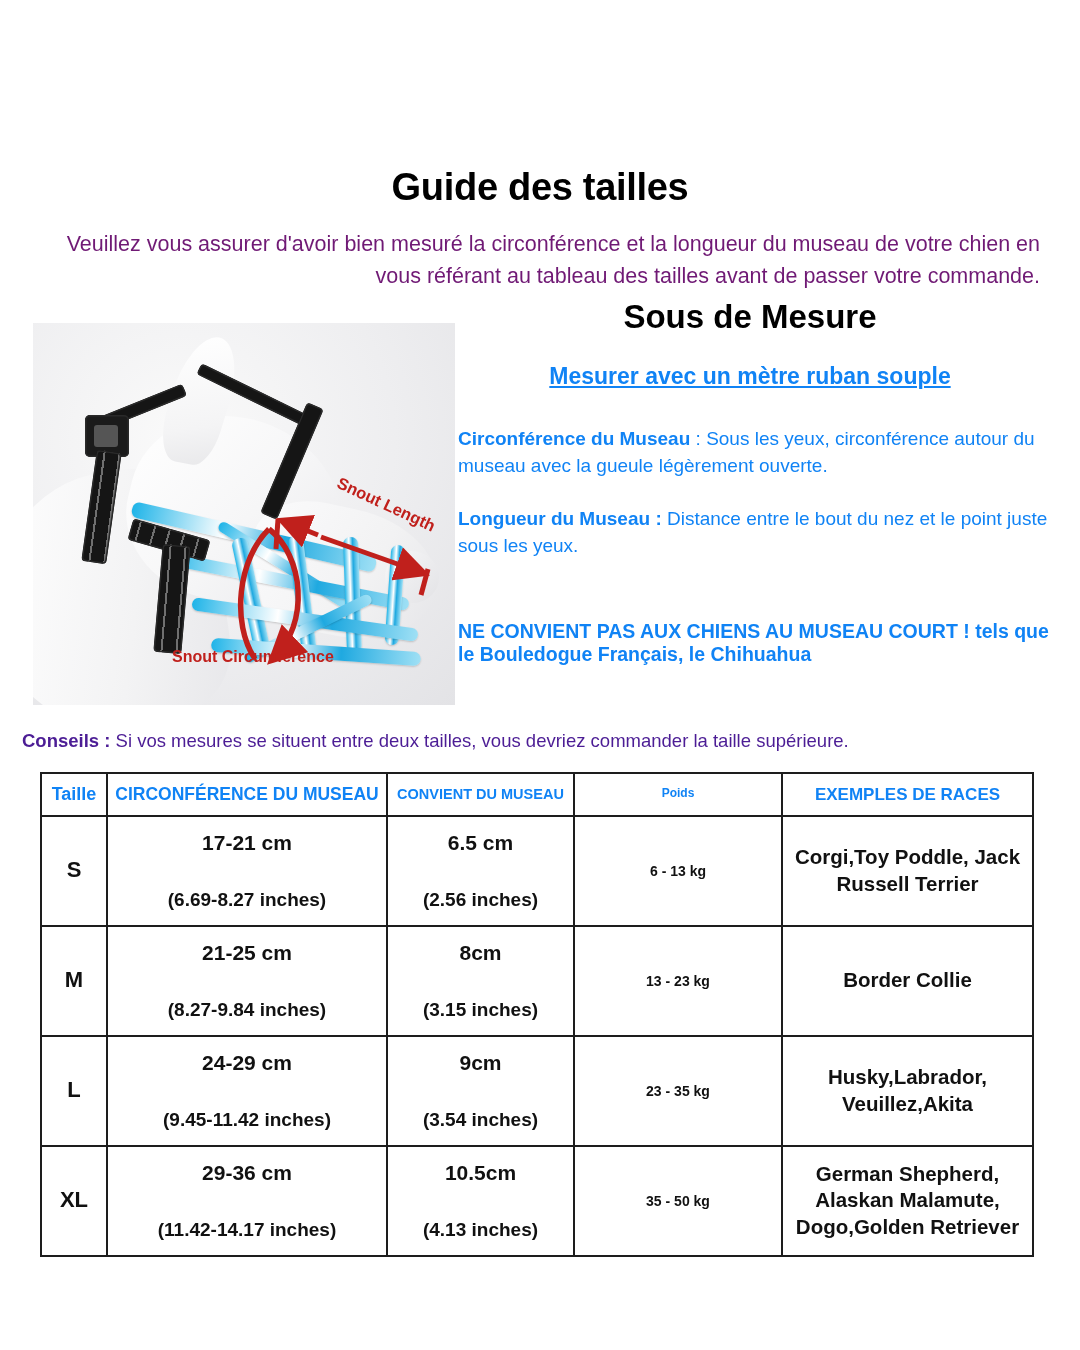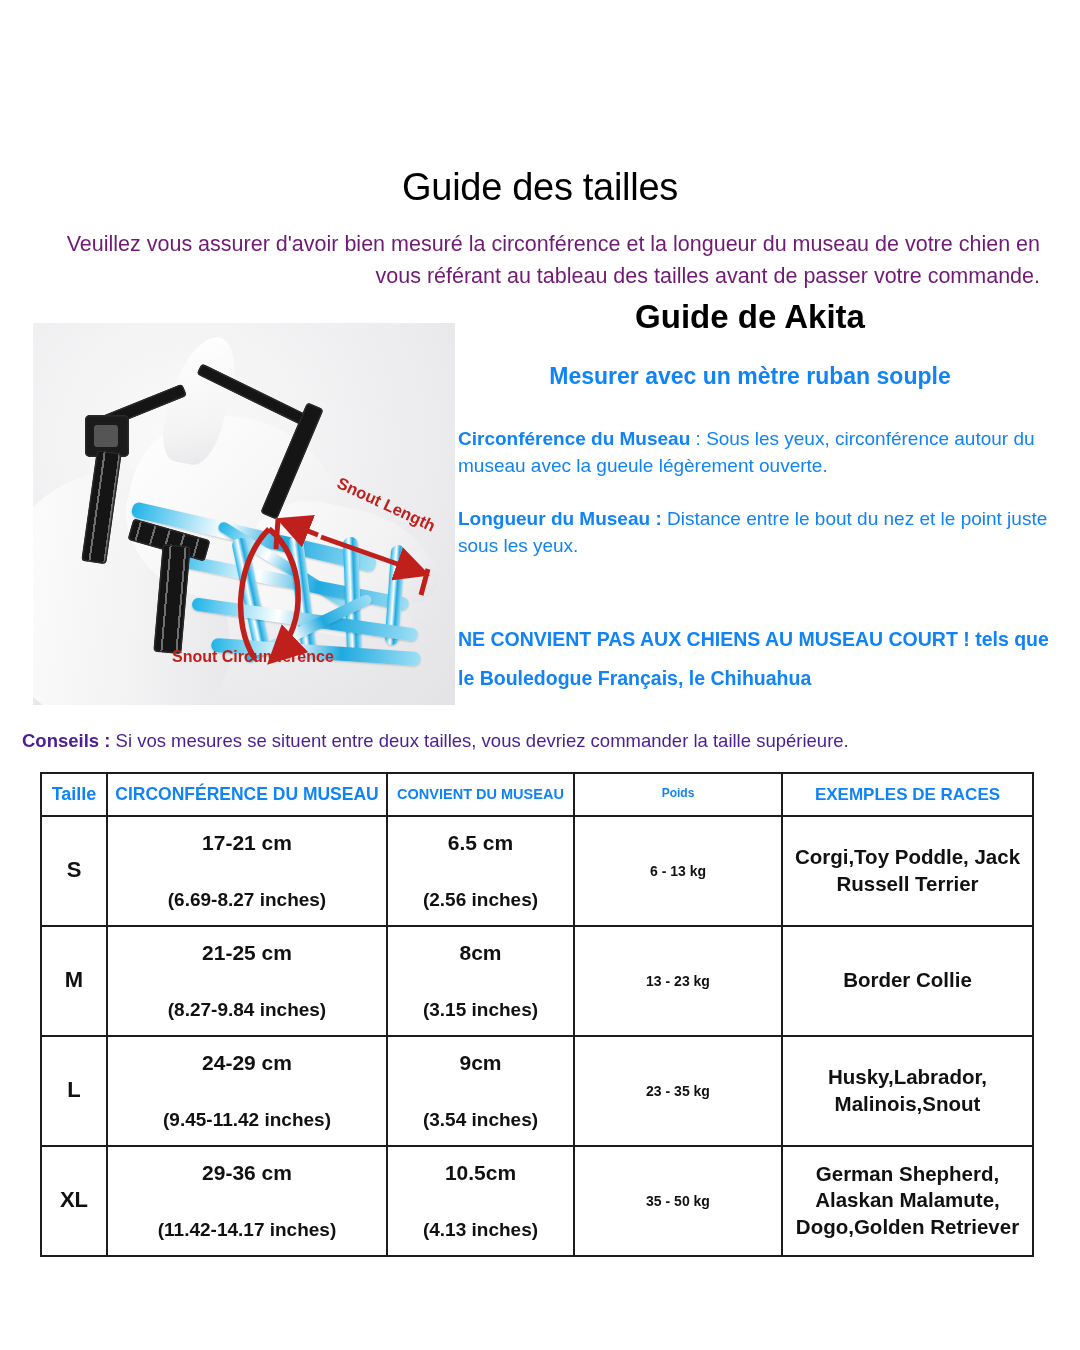--- a/index.html
+++ b/index.html
@@ -17,21 +17,21 @@
   }
 
   
   .page-title {
     position: absolute;
     top: 166px;
     left: 0;
     width: 1080px;
     text-align: center;
     font-size: 38px;
-    font-weight: normal;
+    font-weight: bold;
     letter-spacing: -0.3px;
     color: #000000;
   }
   .intro {
     position: absolute;
     top: 228px;
     left: 40px;
     width: 1000px;
     text-align: right;
     font-size: 21.5px;
@@ -52,41 +52,42 @@
   }
   .measure-subtitle {
     position: absolute;
     top: 363px;
     left: 440px;
     width: 620px;
     text-align: center;
     font-size: 23px;
     font-weight: bold;
     color: #1083F5;
+    text-decoration: underline;
   }
 
   
   .desc {
     position: absolute;
     left: 458px;
     width: 600px;
     font-size: 19px;
     line-height: 27px;
     color: #1083F5;
   }
   .desc b { font-weight: bold; }
   #desc-circ { top: 425px; }
   #desc-len  { top: 505px; }
   .warning {
     position: absolute;
     left: 458px;
     top: 620px;
     width: 600px;
     font-size: 19.5px;
-    line-height: 39px;
+    line-height: 23px;
     font-weight: bold;
     color: #1083F5;
   }
 
   
   .photo {
     position: absolute;
     left: 33px;
     top: 323px;
     width: 422px;
@@ -252,21 +253,21 @@
   .cell-sub   { font-size: 19px; display: block; margin-top: 32px; }
   .cell-wt    { font-size: 14px; }
   .cell-breed { font-size: 20.5px; }
 </style>
 </head>
 <body>
 
 <div class="page-title">Guide des tailles</div>
 <div class="intro">Veuillez vous assurer d'avoir bien mesuré la circonférence et la longueur du museau de votre chien en vous référant au tableau des tailles avant de passer votre commande.</div>
 
-<div class="measure-title">Guide de Akita</div>
+<div class="measure-title">Sous de Mesure</div>
 <div class="measure-subtitle">Mesurer avec un mètre ruban souple</div>
 
 <div class="photo">
   <div class="backdrop"></div>
   <div class="dog-neck"></div>
   <div class="dog-skull"></div>
   <div class="dog-ear"></div>
   <div class="dog-snout"></div>
   <div class="dog-nose"></div>
 
@@ -353,21 +354,21 @@
         <td><span class="cell-main">21-25 cm</span><span class="cell-sub">(8.27-9.84 inches)</span></td>
         <td><span class="cell-main">8cm</span><span class="cell-sub">(3.15 inches)</span></td>
         <td class="cell-wt">13 - 23 kg</td>
         <td class="cell-breed">Border Collie</td>
       </tr>
       <tr>
         <td class="cell-size">L</td>
         <td><span class="cell-main">24-29 cm</span><span class="cell-sub">(9.45-11.42 inches)</span></td>
         <td><span class="cell-main">9cm</span><span class="cell-sub">(3.54 inches)</span></td>
         <td class="cell-wt">23 - 35 kg</td>
-        <td class="cell-breed">Husky,Labrador, Malinois,Snout</td>
+        <td class="cell-breed">Husky,Labrador, Veuillez,Akita</td>
       </tr>
       <tr>
         <td class="cell-size">XL</td>
         <td><span class="cell-main">29-36 cm</span><span class="cell-sub">(11.42-14.17 inches)</span></td>
         <td><span class="cell-main">10.5cm</span><span class="cell-sub">(4.13 inches)</span></td>
         <td class="cell-wt">35 - 50 kg</td>
         <td class="cell-breed">German Shepherd, Alaskan Malamute, Dogo,Golden Retriever</td>
       </tr>
     </tbody>
 </table>

